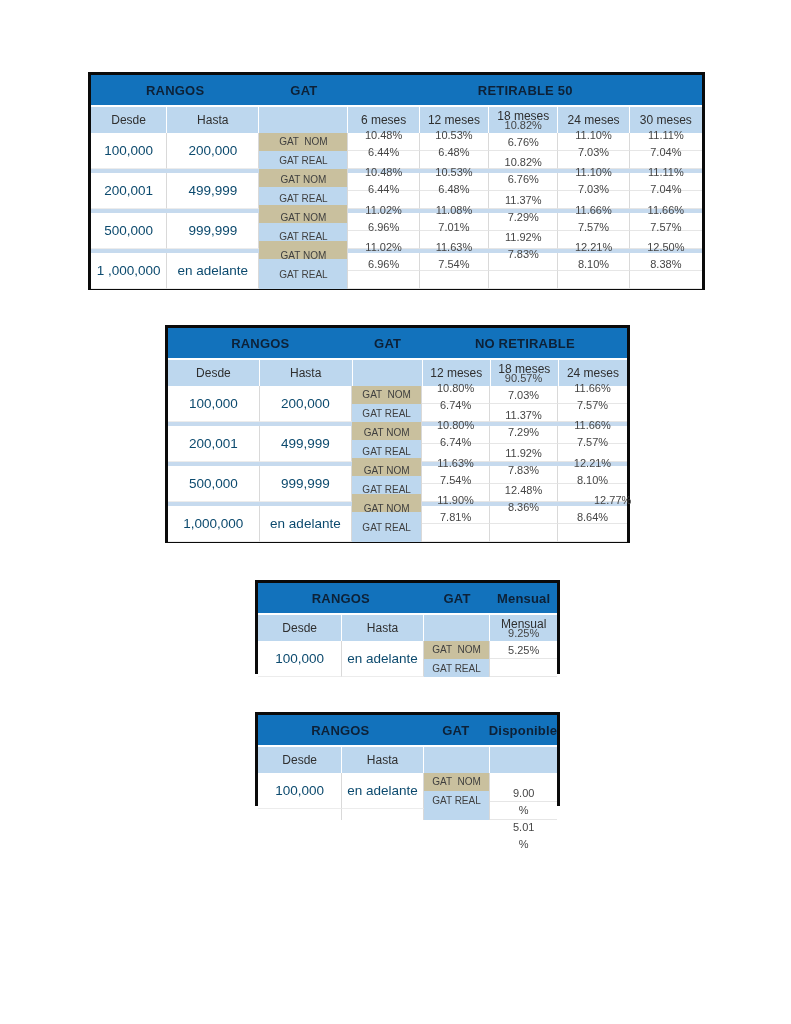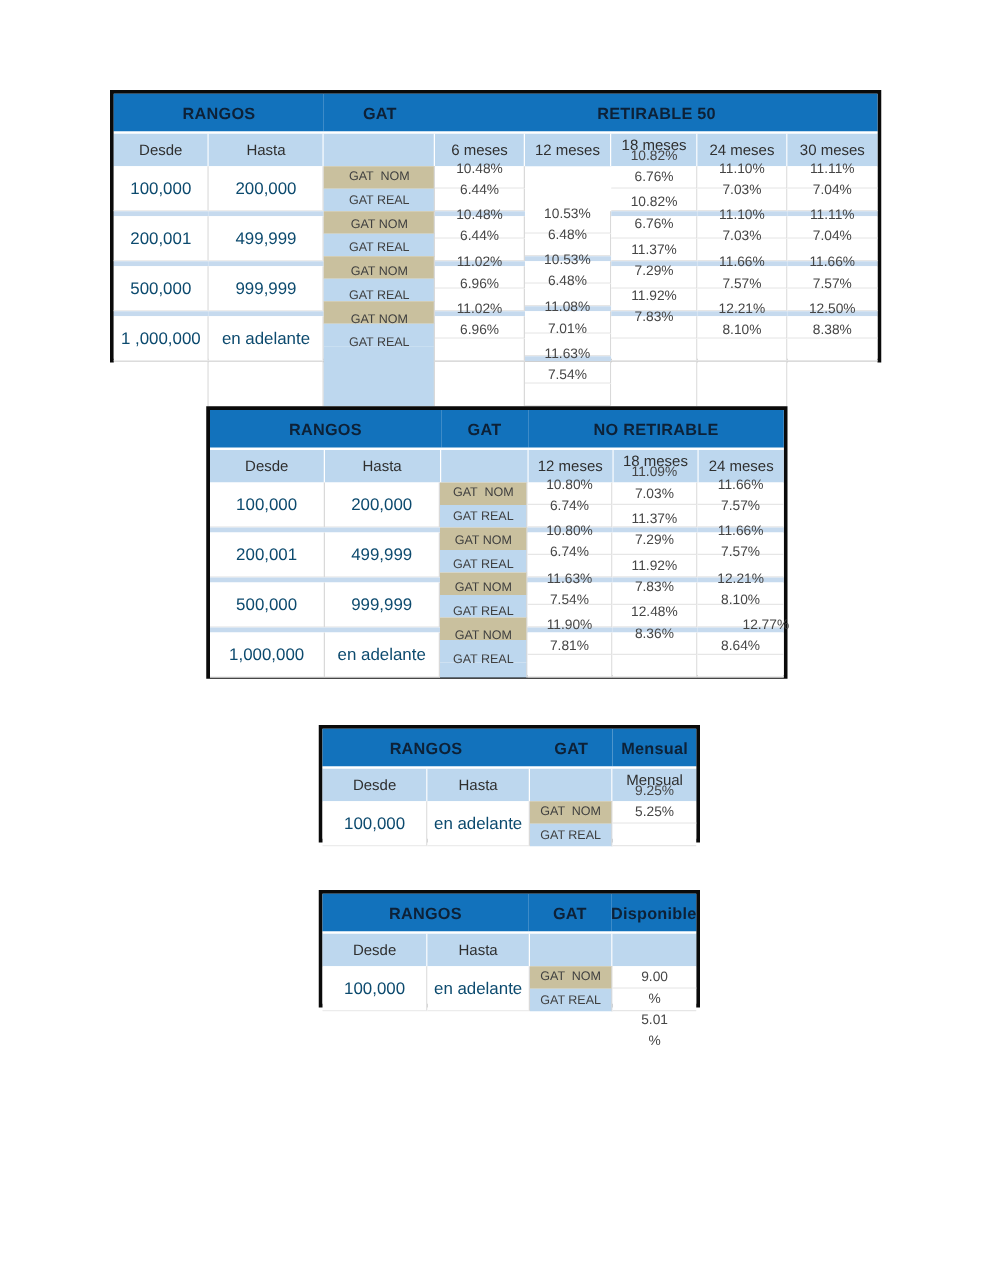--- a/index.html
+++ b/index.html
@@ -104,21 +104,21 @@
           <div class="vcell"><span class="v" style="top: -8.6px;">10.48%</span></div>
           <div class="vcell"><span class="v" style="top: -9.9px;">6.44%</span></div>
           <div class="stripe"></div>
           <div class="vcell"><span class="v" style="top: -11.2px;">11.02%</span></div>
           <div class="vcell"><span class="v" style="top: -12.5px;">6.96%</span></div>
           <div class="stripe"></div>
           <div class="vcell"><span class="v" style="top: -13.8px;">11.02%</span></div>
           <div class="vcell"><span class="v" style="top: -15.1px;">6.96%</span></div>
           <div class="vfill"></div>
         </div>
-        <div class="col" style="width: 70px; margin-top: 36px;">
+        <div class="col" style="width: 70px;">
           <div class="vcell"><span class="v" style="top: -6px;">10.53%</span></div>
           <div class="vcell"><span class="v" style="top: -7.3px;">6.48%</span></div>
           <div class="stripe"></div>
           <div class="vcell"><span class="v" style="top: -8.6px;">10.53%</span></div>
           <div class="vcell"><span class="v" style="top: -9.9px;">6.48%</span></div>
           <div class="stripe"></div>
           <div class="vcell"><span class="v" style="top: -11.2px;">11.08%</span></div>
           <div class="vcell"><span class="v" style="top: -12.5px;">7.01%</span></div>
           <div class="stripe"></div>
           <div class="vcell"><span class="v" style="top: -13.8px;">11.63%</span></div>
@@ -223,21 +223,21 @@
           <div class="vcell"><span class="v" style="top: -9.9px;">6.74%</span></div>
           <div class="stripe"></div>
           <div class="vcell"><span class="v" style="top: -11.2px;">11.63%</span></div>
           <div class="vcell"><span class="v" style="top: -12.5px;">7.54%</span></div>
           <div class="stripe"></div>
           <div class="vcell"><span class="v" style="top: -13.8px;">11.90%</span></div>
           <div class="vcell"><span class="v" style="top: -15.1px;">7.81%</span></div>
           <div class="vfill"></div>
         </div>
         <div class="col" style="width: 69px;">
-          <div class="vcell"><span class="v" style="top: -16px;">11.09%</span></div>
+          <div class="vcell"><span class="v" style="top: -16px;">90.57%</span></div>
           <div class="vcell"><span class="v" style="top: -17.3px;">7.03%</span></div>
           <div class="stripe"></div>
           <div class="vcell"><span class="v" style="top: -18.6px;">11.37%</span></div>
           <div class="vcell"><span class="v" style="top: -19.9px;">7.29%</span></div>
           <div class="stripe"></div>
           <div class="vcell"><span class="v" style="top: -21.2px;">11.92%</span></div>
           <div class="vcell"><span class="v" style="top: -22.5px;">7.83%</span></div>
           <div class="stripe"></div>
           <div class="vcell"><span class="v" style="top: -23.8px;">12.48%</span></div>
           <div class="vcell"><span class="v" style="top: -25.1px;">8.36%</span></div>
@@ -311,21 +311,21 @@
         </div>
         <div class="col" style="width: 83px;">
           <div class="rcell">en adelante</div>
           <div class="rfill"></div>
         </div>
         <div class="col" style="width: 68px;">
           <div class="lab lab-tan"><span style="top: -1px;">GAT  NOM</span></div>
           <div class="lab lab-blue"><span style="top: 0.1px;">GAT REAL</span></div>
           <div class="lab-fill"></div>
         </div>
-        <div class="col last" style="width: 68px;">
+        <div class="col last" style="width: 68px; margin-top: 11px;">
           <div class="vcell">
             <div class="of-block">
               <div class="">9.00</div>
               <div class="">%</div>
               <div class="">5.01</div>
               <div class="">%</div>
             </div>
           </div>
           <div class="vcell"></div>
         </div>

